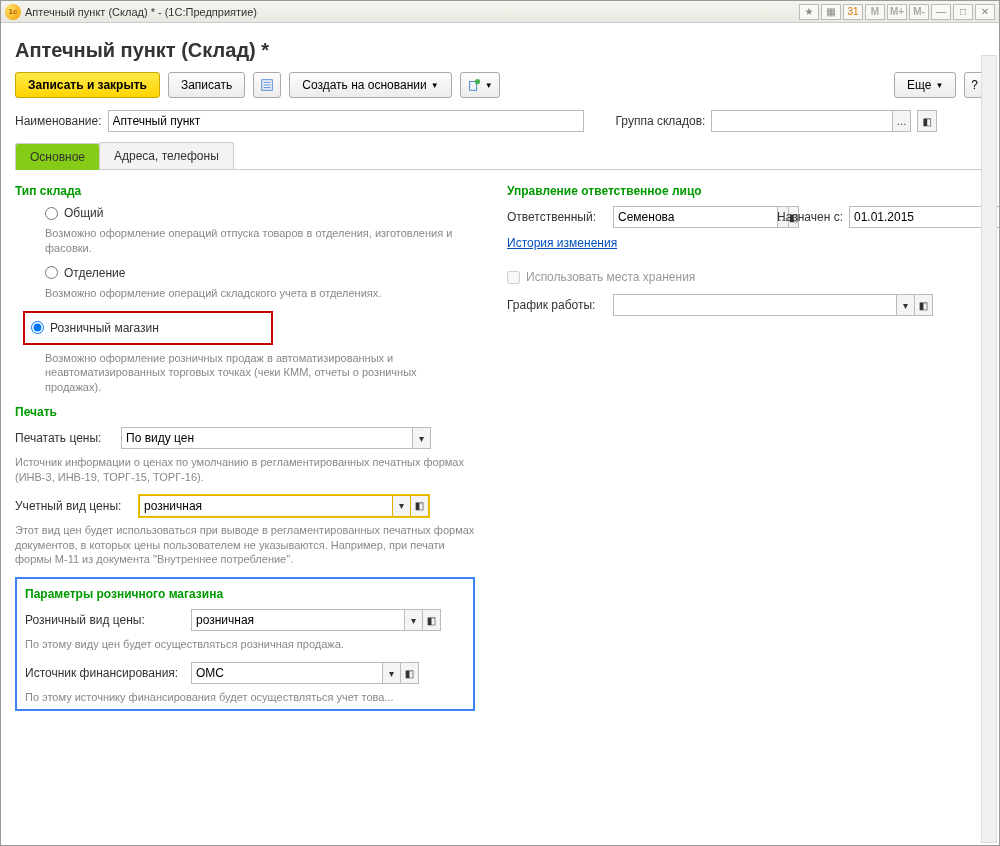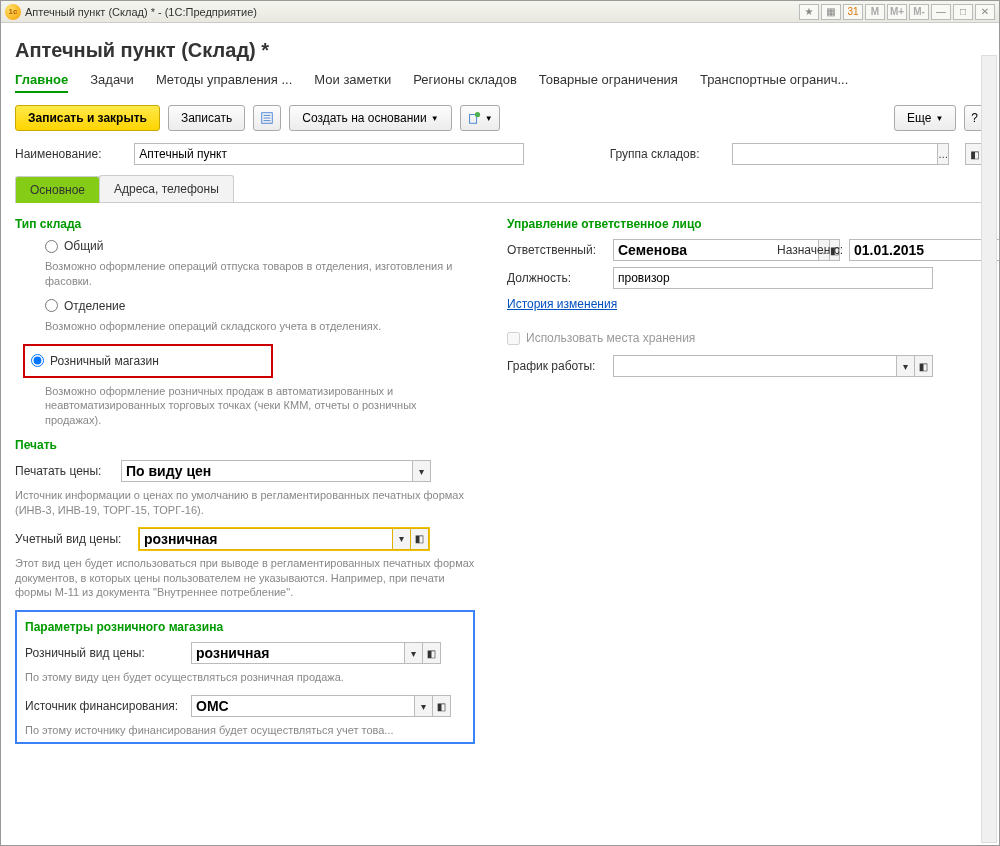--- a/index.html
+++ b/index.html
@@ -95,23 +95,22 @@
   .btn.yellow {
     background: linear-gradient(#ffe94a,#ffd400);
     border-color:#c9a800;
     font-weight:bold;
   }
   .btn.icon-only { padding:0 6px; }
   .toolbar-spacer { flex:1; }
   .field-row {
     display:flex;
     align-items:center;
-    gap:14px;
+    gap:6px;
     margin-bottom:10px;
-    justify-content:space-between;
   }
   .field-row label { white-space:nowrap; }
   .text-input {
     height:22px;
     border:1px solid #bbb;
     padding:0 4px;
     font-size:12px;
   }
   .input-btn {
     width:20px;height:22px;
@@ -167,21 +166,21 @@
   .red-box {
     border:2px solid #cc0000;
     padding:4px 6px;
     margin-left:8px;
     width:250px;
   }
   .combo {
     display:flex;align-items:stretch;
   }
   .combo input {
-    flex:1;height:22px;border:1px solid #bbb;padding:0 4px;font-size:14px;font-weight:bold;
+    flex:1;height:22px;border:1px solid #bbb;padding:0 4px;font-size:12px;
   }
   .combo .cbtn {
     width:18px;border:1px solid #bbb;border-left:none;background:#f4f4f4;
     display:inline-flex;align-items:center;justify-content:center;font-size:10px;cursor:pointer;
   }
   .combo.highlight input,.combo.highlight .cbtn { border-color:#e0b000; }
   .combo.highlight { outline:1px solid #f0c400; }
   .link { color:#0050c0; text-decoration:underline; cursor:pointer; }
   .checkbox-row { display:flex;align-items:center;gap:6px;color:#999;margin:4px 0 10px 0; }
   .checkbox-row input { margin:0; }
@@ -220,29 +219,20 @@
     <span class="titlebar-btn">—</span>
     <span class="titlebar-btn">□</span>
     <span class="titlebar-btn">✕</span>
   </div>
 
   <div class="content">
     <div class="scrollbar"></div>
 
     <h1 class="page-title">Аптечный пункт (Склад) *</h1>
 
-    <div class="tabs-main">
-      <a class="active">Главное</a>
-      <a>Задачи</a>
-      <a>Методы управления ...</a>
-      <a>Мои заметки</a>
-      <a>Регионы складов</a>
-      <a>Товарные ограничения</a>
-      <a>Транспортные огранич...</a>
-    </div>
 
     <div class="toolbar">
       <button class="btn yellow">Записать и закрыть</button>
       <button class="btn">Записать</button>
       <button class="btn icon-only">
         <svg class="icon" viewBox="0 0 16 16">
             <rect x="2" y="2" width="12" height="12" fill="none" stroke="#3a7bd5"></rect>
             <line x1="4" y1="5" x2="12" y2="5" stroke="#3a7bd5"></line>
             <line x1="4" y1="8" x2="12" y2="8" stroke="#3a7bd5"></line>
             <line x1="4" y1="11" x2="12" y2="11" stroke="#3a7bd5"></line>
@@ -262,21 +252,21 @@
       <span class="toolbar-spacer"></span>
       <button class="btn">
         <span>Еще</span>
         <span class="chev">▼</span>
       </button>
       <button class="btn icon-only">?</button>
     </div>
 
     <div class="field-row">
       <label>Наименование:</label>
-      <input class="text-input" style="width: 390px;" value="Аптечный пункт">
+      <input class="text-input" style="width: 476px;" value="Аптечный пункт">
       <span style="width:20px"></span>
       <label>Группа складов:</label>
       <div class="combo" style="width:200px">
         <input value="" style="">
         <span class="cbtn">…</span>
       </div>
       <span class="input-btn" style="border-left:1px solid #bbb">◧</span>
     </div>
 
     <div class="subtabs">
@@ -337,21 +327,21 @@
             <div class="combo" style="width:250px">
               <input value="розничная" style="">
               <span class="cbtn">▾</span>
               <span class="cbtn">◧</span>
             </div>
           </div>
           <div class="hint noindent">По этому виду цен будет осуществляться розничная продажа.</div>
 
           <div class="form-line">
             <label>Источник финансирования:</label>
-            <div class="combo" style="width:260px">
+            <div class="combo" style="width:228px">
               <input value="ОМС" style="">
               <span class="cbtn">▾</span>
               <span class="cbtn">◧</span>
             </div>
           </div>
           <div class="hint noindent" style="margin-bottom:0">По этому источнику финансирования будет осуществляться учет това...</div>
         </div>
       </div>
 
       <div class="col-right">
@@ -364,24 +354,20 @@
             <span class="cbtn">…</span>
             <span class="cbtn">◧</span>
           </div>
           <label style="width:auto;margin-left:8px">Назначен с:</label>
           <div class="combo" style="width:110px">
             <input value="01.01.2015" style="">
 
           </div>
         </div>
 
-        <div class="form-line">
-          <label style="width:100px">Должность:</label>
-          <input class="text-input" style="width: 320px;" value="провизор">
-        </div>
 
         <div style="margin:8px 0 20px 0">
           <span class="link">История изменения</span>
         </div>
 
         <div class="checkbox-row">
           <input type="checkbox" disabled="" style="">
           <span>Использовать места хранения</span>
         </div>
 

